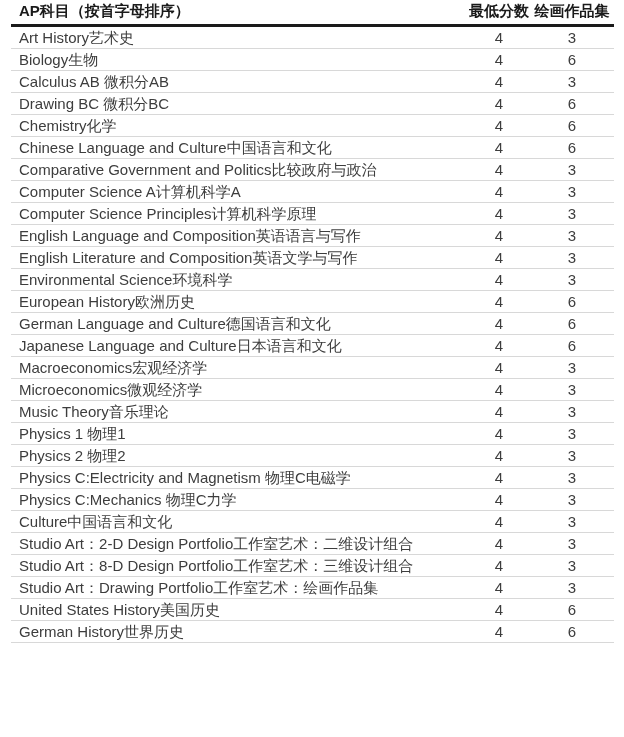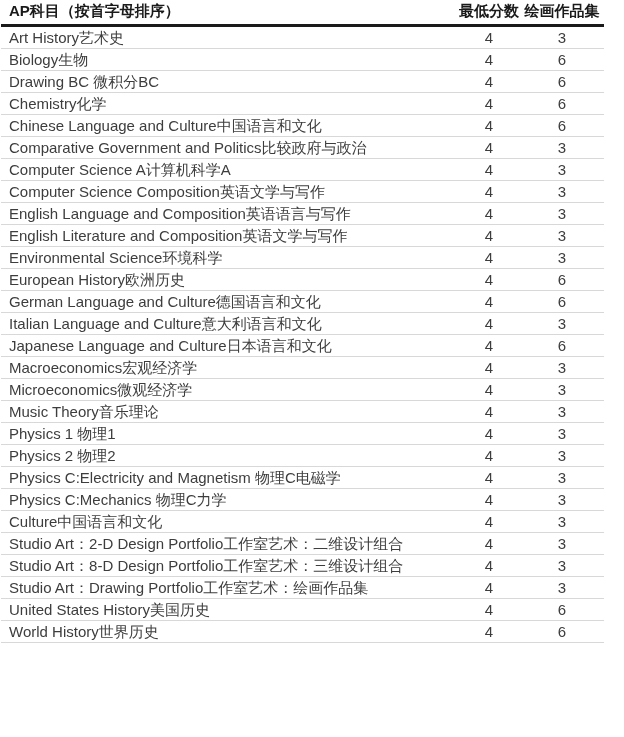--- a/index.html
+++ b/index.html
@@ -13,21 +13,21 @@
   html, body {
     background: var(--bg);
     font-family: "Liberation Sans", "DejaVu Sans", sans-serif;
   }
   body {
     width: 624px;
     height: 737px;
     overflow: hidden;
   }
   table.ap-table {
-    margin-left: 1px;
+    margin-left: 11px;
     width: 603px;
     border-collapse: collapse;
     table-layout: fixed;
   }
   thead th {
     color: var(--header-text);
     font-weight: bold;
     font-size: 15px;
     height: 25px;
     border-bottom: 3px solid var(--header-border);
@@ -69,20 +69,25 @@
         <td class="col-subject">Art History艺术史</td>
         <td class="col-num">4</td>
         <td class="col-num">3</td>
       </tr>
       <tr>
         <td class="col-subject">Biology生物</td>
         <td class="col-num">4</td>
         <td class="col-num">6</td>
       </tr>
       <tr>
+        <td class="col-subject">Calculus AB 微积分AB</td>
+        <td class="col-num">4</td>
+        <td class="col-num">3</td>
+      </tr>
+      <tr>
         <td class="col-subject">Drawing BC 微积分BC</td>
         <td class="col-num">4</td>
         <td class="col-num">6</td>
       </tr>
       <tr>
         <td class="col-subject">Chemistry化学</td>
         <td class="col-num">4</td>
         <td class="col-num">6</td>
       </tr>
       <tr>
@@ -94,21 +99,21 @@
         <td class="col-subject">Comparative Government and Politics比较政府与政治</td>
         <td class="col-num">4</td>
         <td class="col-num">3</td>
       </tr>
       <tr>
         <td class="col-subject">Computer Science A计算机科学A</td>
         <td class="col-num">4</td>
         <td class="col-num">3</td>
       </tr>
       <tr>
-        <td class="col-subject">Computer Science Composition英语文学与写作</td>
+        <td class="col-subject">Computer Science Principles计算机科学原理</td>
         <td class="col-num">4</td>
         <td class="col-num">3</td>
       </tr>
       <tr>
         <td class="col-subject">English Language and Composition英语语言与写作</td>
         <td class="col-num">4</td>
         <td class="col-num">3</td>
       </tr>
       <tr>
         <td class="col-subject">English Literature and Composition英语文学与写作</td>
@@ -124,25 +129,20 @@
         <td class="col-subject">European History欧洲历史</td>
         <td class="col-num">4</td>
         <td class="col-num">6</td>
       </tr>
       <tr>
         <td class="col-subject">German Language and Culture德国语言和文化</td>
         <td class="col-num">4</td>
         <td class="col-num">6</td>
       </tr>
       <tr>
-        <td class="col-subject">Italian Language and Culture意大利语言和文化</td>
-        <td class="col-num">4</td>
-        <td class="col-num">3</td>
-      </tr>
-      <tr>
         <td class="col-subject">Japanese Language and Culture日本语言和文化</td>
         <td class="col-num">4</td>
         <td class="col-num">6</td>
       </tr>
       <tr>
         <td class="col-subject">Macroeconomics宏观经济学</td>
         <td class="col-num">4</td>
         <td class="col-num">3</td>
       </tr>
       <tr>
@@ -194,18 +194,18 @@
         <td class="col-subject">Studio Art：Drawing Portfolio工作室艺术：绘画作品集</td>
         <td class="col-num">4</td>
         <td class="col-num">3</td>
       </tr>
       <tr>
         <td class="col-subject">United States History美国历史</td>
         <td class="col-num">4</td>
         <td class="col-num">6</td>
       </tr>
       <tr>
-        <td class="col-subject">World History世界历史</td>
+        <td class="col-subject">German History世界历史</td>
         <td class="col-num">4</td>
         <td class="col-num">6</td>
       </tr>
     </tbody>
 </table>
 
 </body></html>

